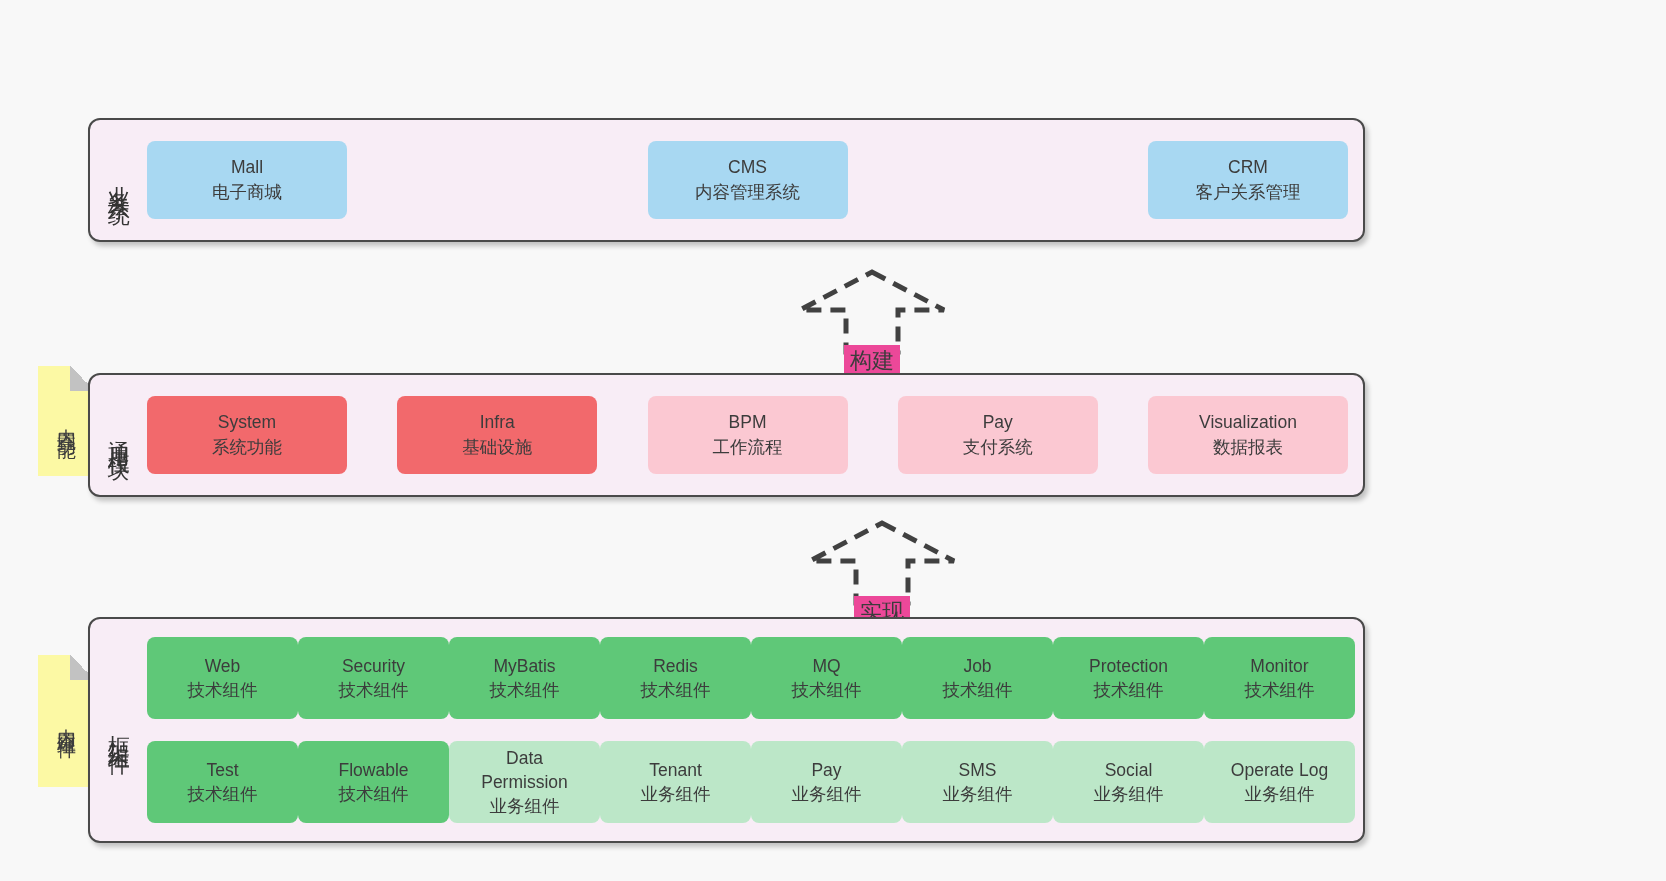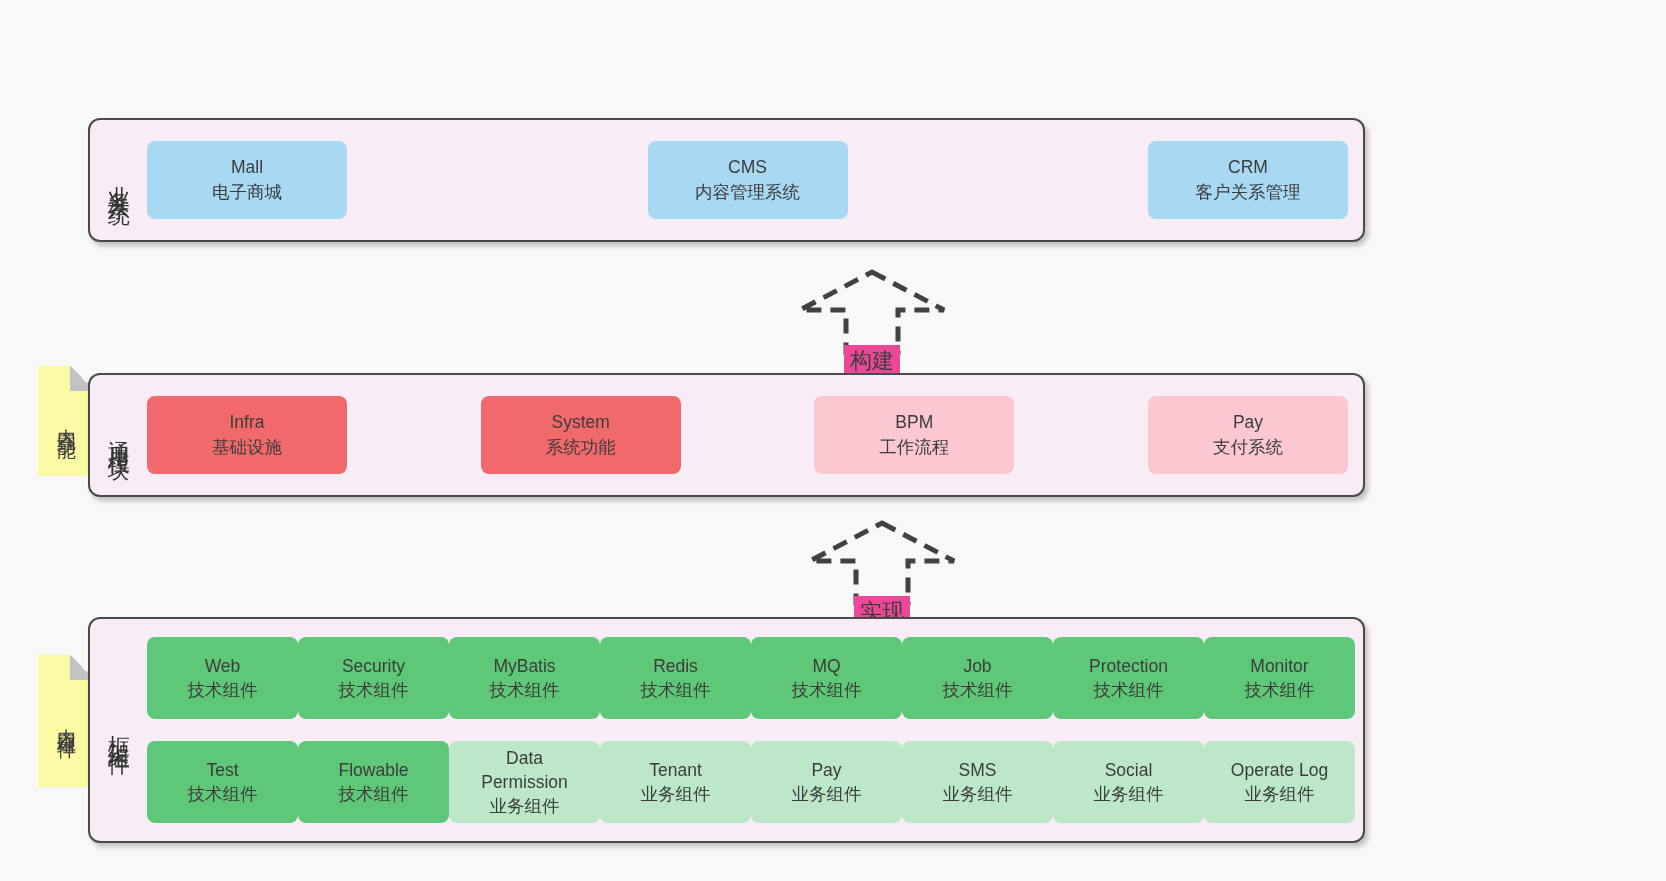--- a/index.html
+++ b/index.html
@@ -98,34 +98,38 @@
           </div>
         </div>
       </div>
       <div class="layer" style="top: 373px; height: 124px;">
         <div class="side-label">
           <span>通用模块</span>
         </div>
         <div class="rows">
           <div class="row cols-6">
             <div class="box t-red">
+              <span>System</span>
+              <span>系统功能</span>
+            </div>
+            <div class="box t-red">
               <span>Infra</span>
               <span>基础设施</span>
-            </div>
-            <div class="box t-red">
-              <span>System</span>
-              <span>系统功能</span>
             </div>
             <div class="box t-pink">
               <span>BPM</span>
               <span>工作流程</span>
             </div>
             <div class="box t-pink">
               <span>Pay</span>
               <span>支付系统</span>
+            </div>
+            <div class="box t-pink">
+              <span class="narrow">Visualization</span>
+              <span>数据报表</span>
             </div>
           </div>
         </div>
       </div>
       <div class="layer" style="top: 617px; height: 226px;">
         <div class="side-label">
           <span>框架组件</span>
         </div>
         <div class="rows">
           <div class="row cols-8">

